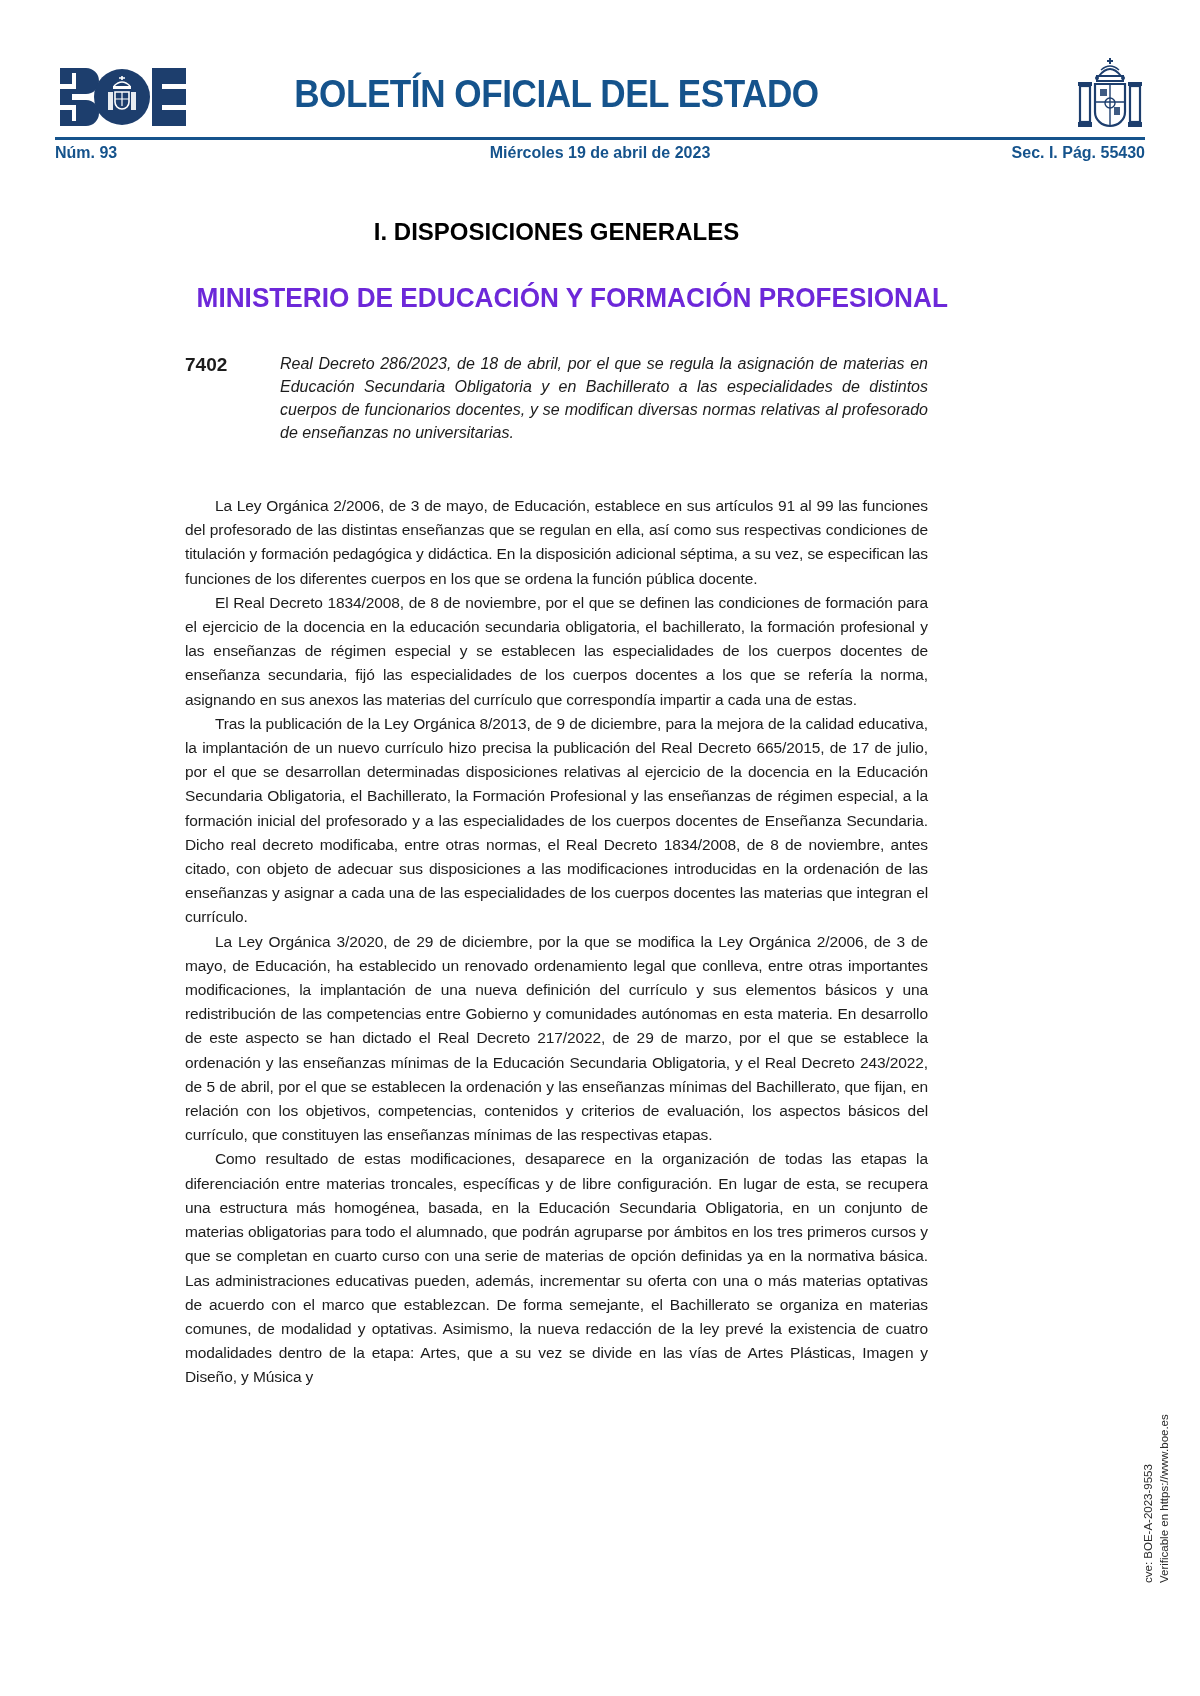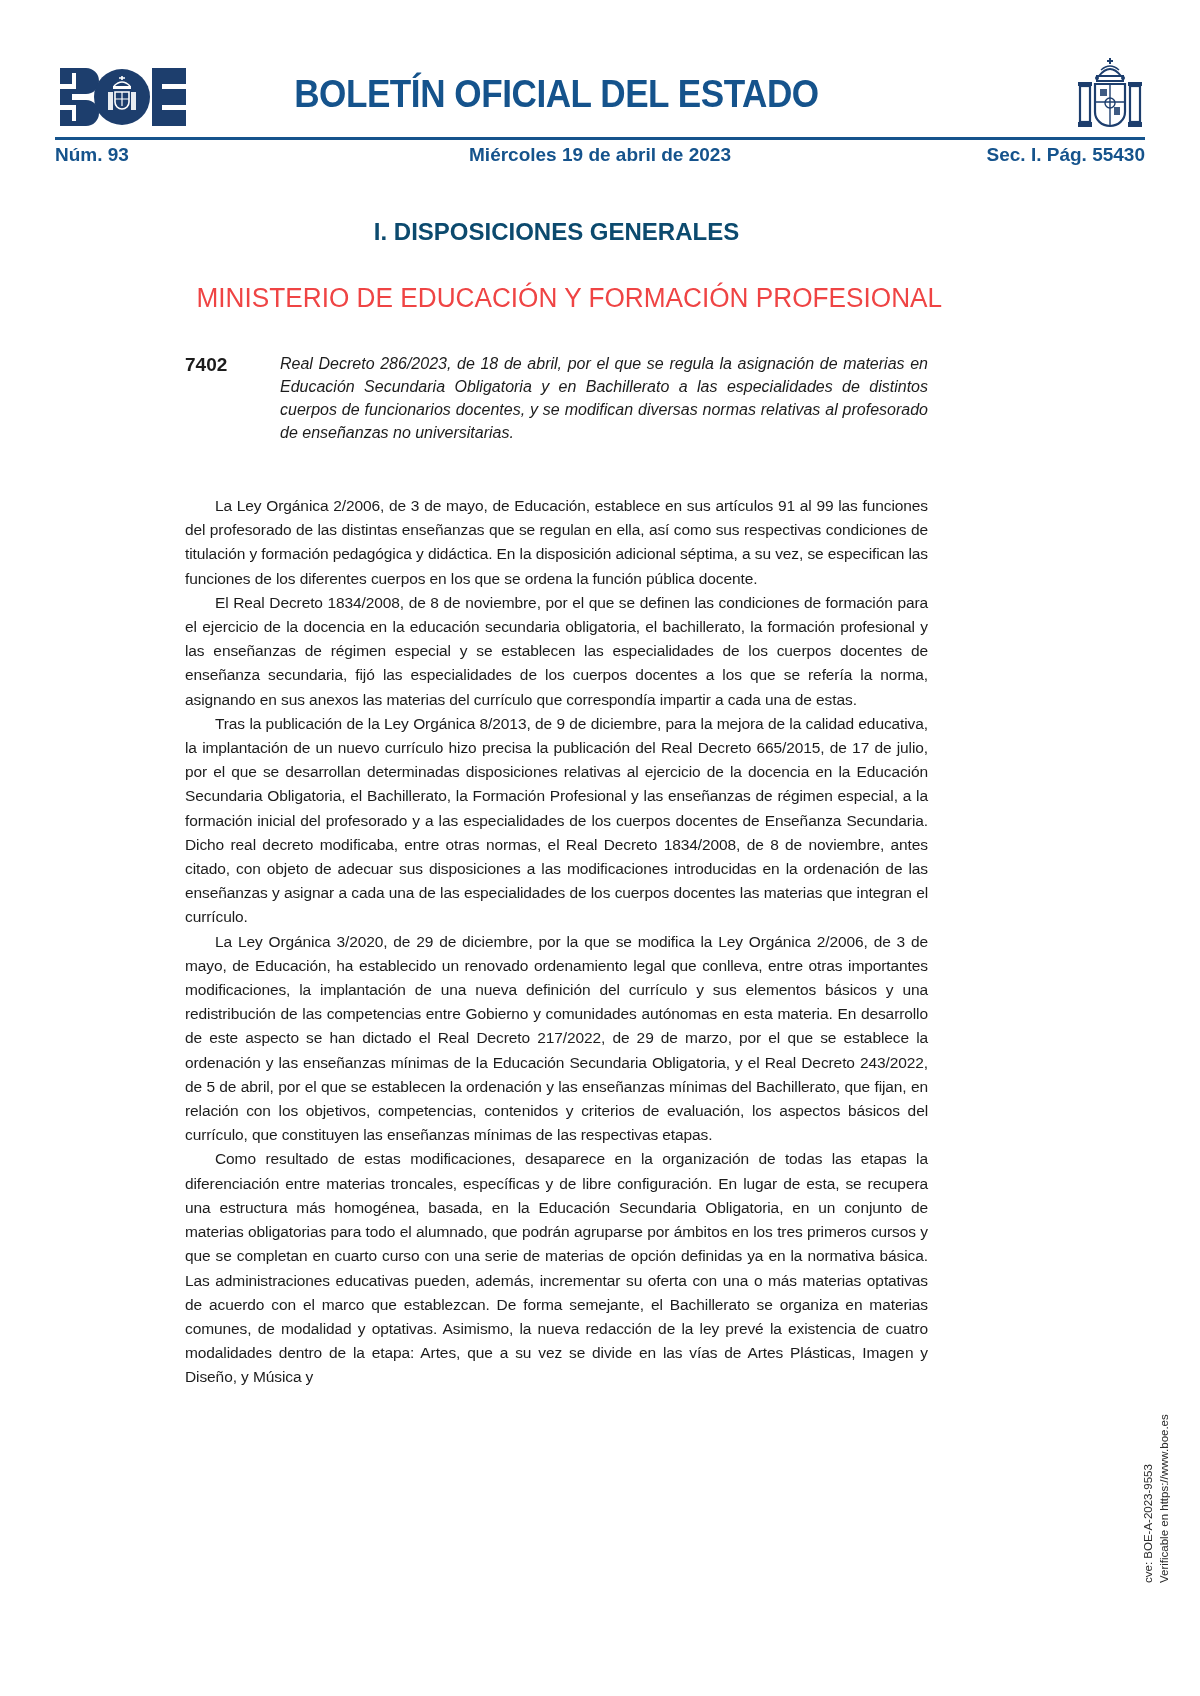--- a/index.html
+++ b/index.html
@@ -27,38 +27,38 @@
     letter-spacing: -0.5px;
   }
   .gazette-title > span { display: inline-block; transform: scaleX(0.9); transform-origin: center; white-space: nowrap; }
   .coat-of-arms { position: absolute; left: 1077px; top: 56px; width: 66px; height: 80px; }
   .head-rule {
     position: absolute; left: 55px; top: 137px; width: 1090px; height: 3px;
     background: var(--brand-blue);
   }
   .meta-line {
     position: absolute; left: 55px; top: 144px; width: 1090px;
-    font-size: 19px; font-weight: bold; color: var(--brand-blue);
+    font-size: 16px; font-weight: bold; color: var(--brand-blue);
     display: flex; justify-content: space-between; align-items: baseline;
   }
   .meta-center { position: absolute; left: 130px; right: 130px; text-align: center; }
   .meta-right span + span { }
 
   
   .doc {
     position: absolute; left: 185px; top: 0; width: 743px;
     padding-top: 218px;
   }
   .section-heading {
     text-align: center;
-    font-size: 24px; font-weight: bold; color: #0c4a6e;
+    font-size: 24px; font-weight: bold; color: #000000;
   }
   .ministry-heading {
     margin-top: 37px;
-    font-size: 27px; font-weight: 400; color: #ef4444;
+    font-size: 27px; font-weight: 700; color: #6d28d9;
   }
   .ministry-heading > span { display: inline-block; transform: scaleX(0.97); white-space: nowrap; }
   .item-block { margin-top: 38px; display: flex; }
   .item-number {
     width: 95px; flex: 0 0 95px;
     font-size: 19px; font-weight: bold; padding-top: 2px;
   }
   .item-summary {
     flex: 1;
     font-style: italic;

